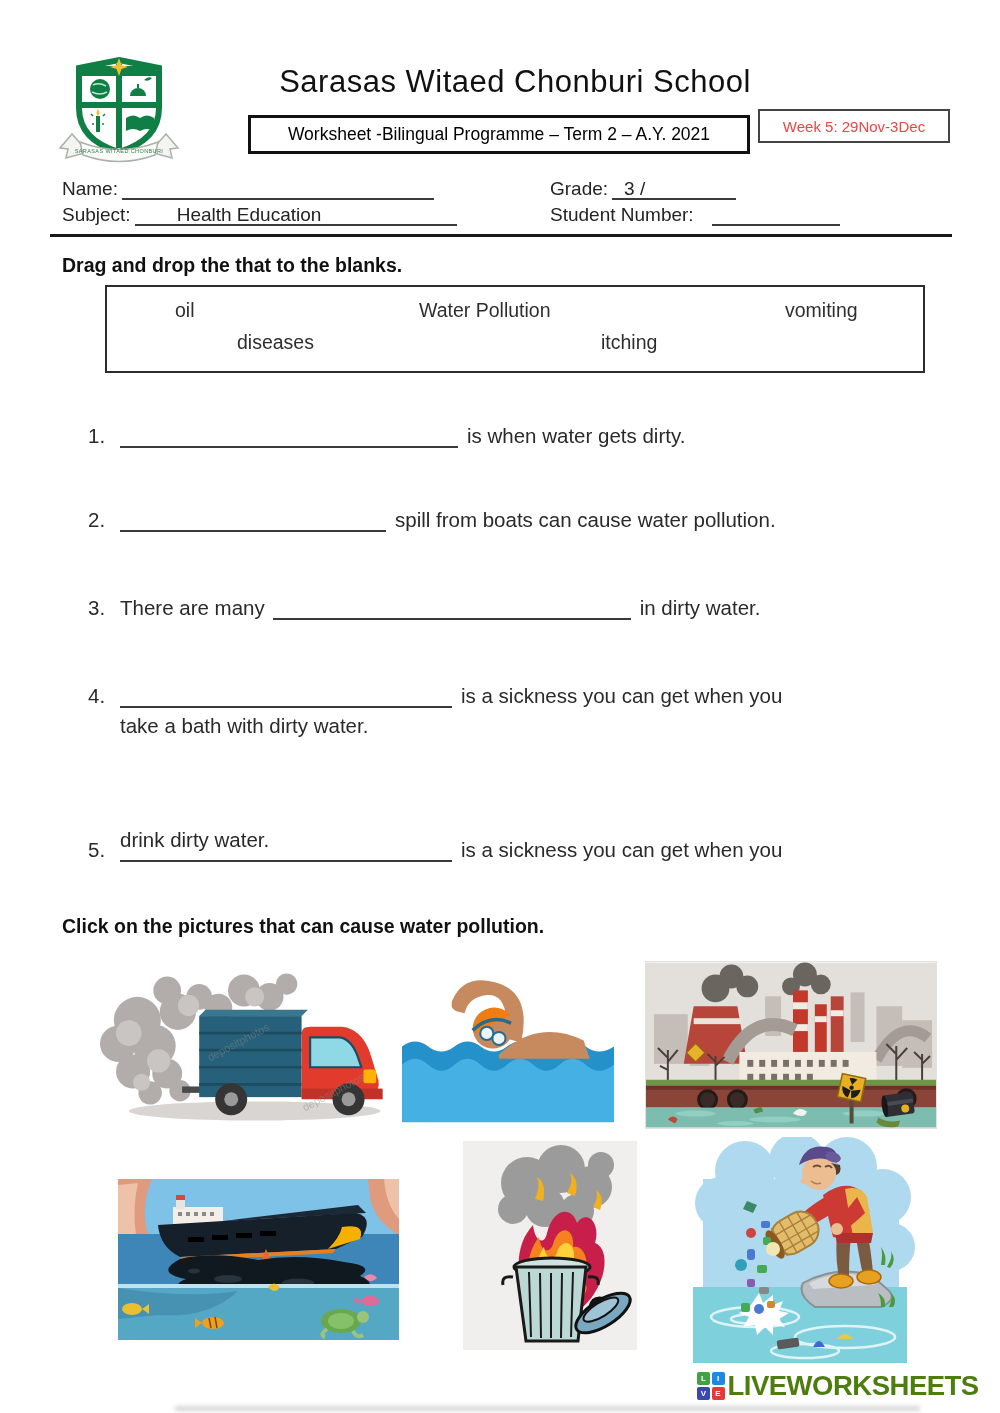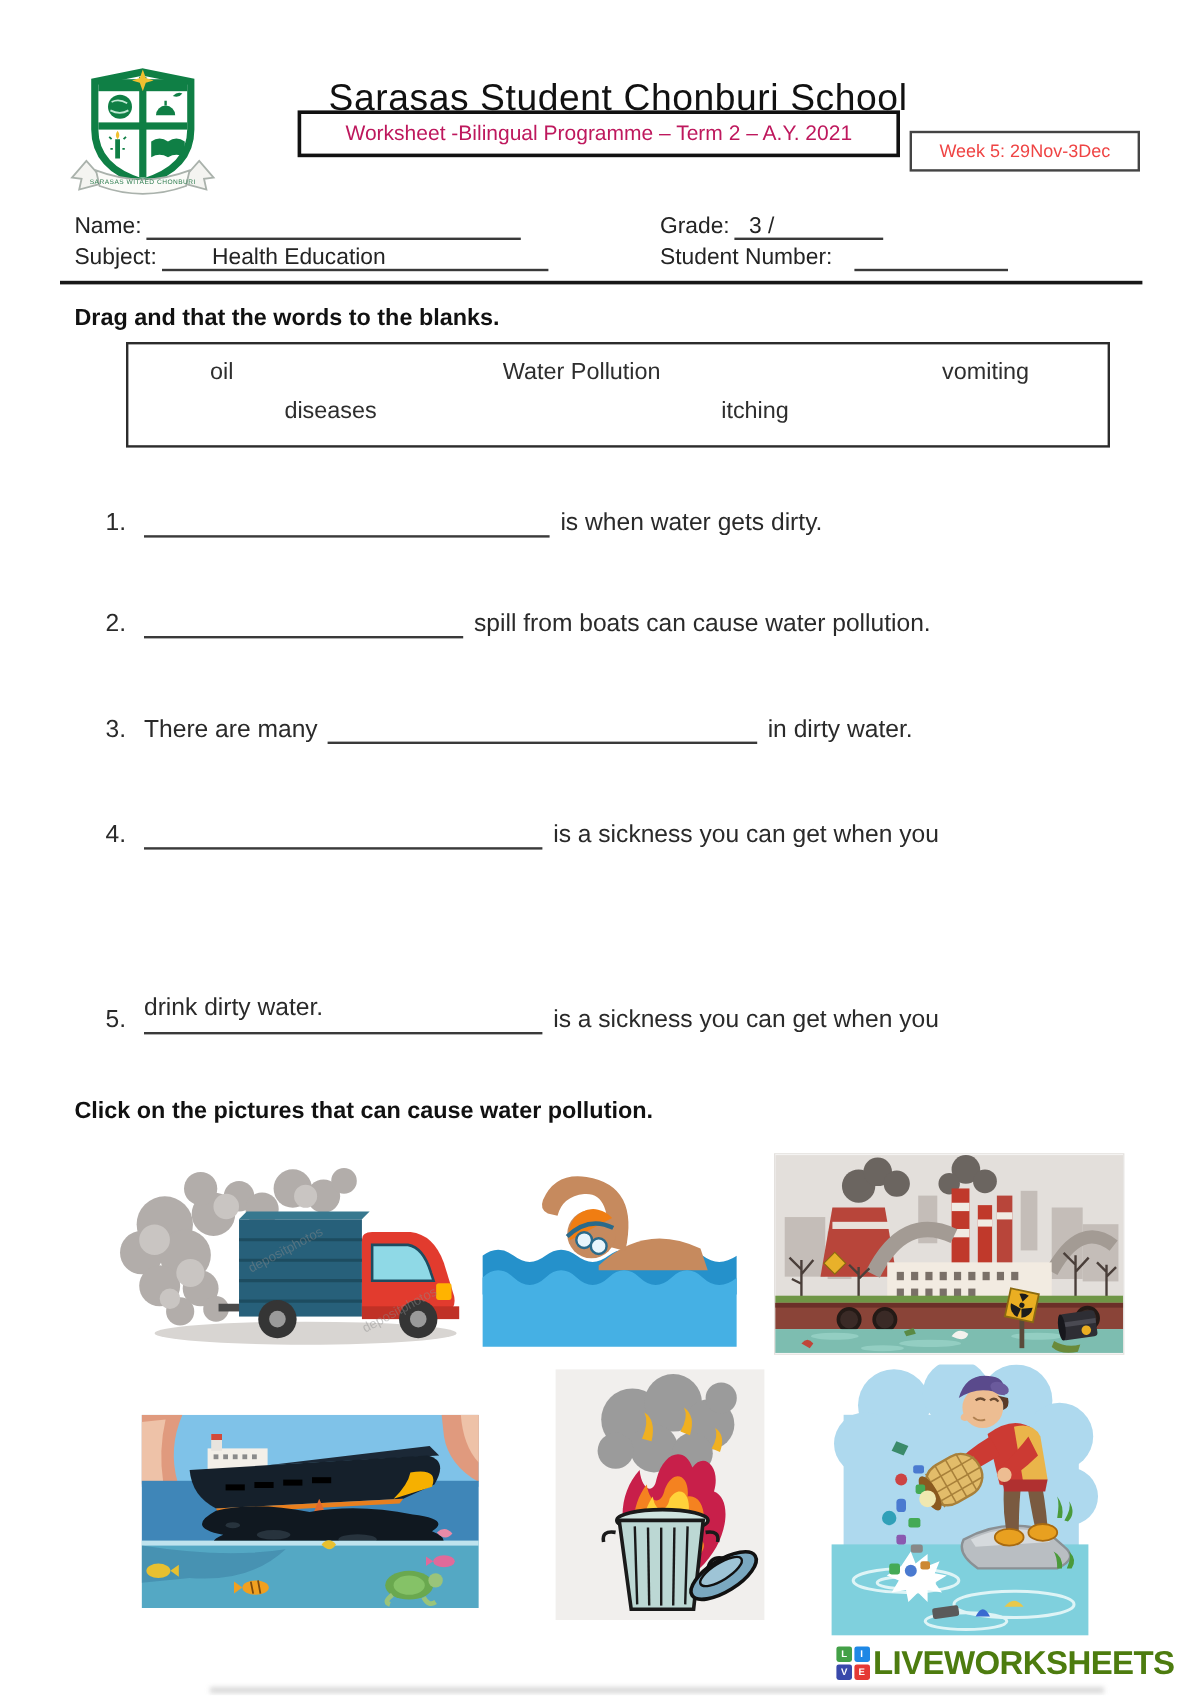--- a/index.html
+++ b/index.html
@@ -9,23 +9,23 @@
     background:#ffffff; overflow:hidden;
     font-family:"Liberation Sans", sans-serif; color:#222;
   }
   
   .logo { position:absolute; left:58px; top:56px; width:122px; height:120px; }
   .school-title {
     position:absolute; left:195px; top:64px; width:640px; text-align:center;
     font-size:31px; color:#111; letter-spacing:0.5px;
   }
   .ws-box {
-    position:absolute; left:248px; top:92px; width:502px; height:39px;
+    position:absolute; left:248px; top:115px; width:502px; height:39px;
     border:3px solid #111; display:flex; align-items:center; justify-content:center;
-    font-size:17.5px; color:#be185d;
+    font-size:17.5px; color:#000000;
   }
   .week-box {
     position:absolute; left:758px; top:109px; width:192px; height:34px;
     border:2px solid #444; display:flex; align-items:center; justify-content:center;
     font-size:15px; color:#ef4444;
   }
   .fieldrow { position:absolute; left:62px; width:890px; font-size:19px; color:#242424; }
   .row-name { top:178px; } .row-subject { top:204px; }
   .flabel { display:inline-block; vertical-align:bottom; }
   .fline {
@@ -110,41 +110,41 @@
     <path d="M86,24 q4,-4 8,-2 q-3,4 -8,2" fill="#0f7f45"></path>
     <path d="M40,60 l0,16" stroke="#0f7f45" stroke-width="4"></path>
     <path d="M40,53 q3,4 0,7 q-3,-3 0,-7" fill="#f0c030"></path>
     <path d="M33,58 l2,2 M47,58 l-2,2 M34,68 l2,0 M46,68 l-2,0" stroke="#0f7f45" stroke-width="1.5"></path>
     <path d="M68,62 q7,-5 14,0 l0,13 q-7,-4 -14,0 Z" fill="#0f7f45"></path>
     <path d="M82,62 q7,-5 14,0 l0,13 q-7,-4 -14,0 Z" fill="#0f7f45"></path>
     <path d="M22,86 Q61,101 100,86 L97,99 Q61,112 25,99 Z" fill="#fbfbf8" stroke="#aab2ac" stroke-width="1.5"></path>
     <text x="61" y="97" text-anchor="middle" font-size="5.5" fill="#2e7d4f" letter-spacing="0.4">SARASAS WITAED CHONBURI</text>
   </svg>
 
-  <div class="school-title">Sarasas Student Chonburi School</div>
+  <div class="school-title">Sarasas Witaed Chonburi School</div>
   <div class="ws-box">Worksheet -Bilingual Programme – Term 2 – A.Y. 2021</div>
   <div class="week-box">Week 5: 29Nov-3Dec</div>
 
   <div class="fieldrow row-name">
     <span class="flabel">Name:</span><span class="fline name-line"></span>
     <span class="right-col">
       <span class="flabel">Grade:</span><span class="fline grade-line">3 /</span>
     </span>
   </div>
 
   <div class="fieldrow row-subject">
     <span class="flabel">Subject:</span><span class="fline subject-line">Health Education</span>
     <span class="right-col">
       <span class="flabel">Student Number:</span><span class="fline student-line"></span>
     </span>
   </div>
 
   <div class="divider"></div>
 
-  <div class="instr instr-drag">Drag and that the words to the blanks.</div>
+  <div class="instr instr-drag">Drag and drop the that to the blanks.</div>
 
   <div class="wordbank">
     <span class="word w0">oil</span>
     <span class="word w1">Water Pollution</span>
     <span class="word w2">vomiting</span>
     <span class="word w3">diseases</span>
     <span class="word w4">itching</span>
   </div>
 
   <div class="q q1">
@@ -152,20 +152,21 @@
   </div>
   <div class="q q2">
     <span class="qnum">2.</span><span class="blank b2"></span><span>spill from boats can cause water pollution.</span>
   </div>
   <div class="q q3">
     <span class="qnum">3.</span><span>There are many</span><span class="blank b3"></span><span>in dirty water.</span>
   </div>
   <div class="q q4">
     <span class="qnum">4.</span><span class="blank b4"></span><span>is a sickness you can get when you</span>
   </div>
+  <div class="qline2 l4">take a bath with dirty water.</div>
   <div class="q q5">
     <span class="qnum">5.</span><span class="blank b5"></span><span>is a sickness you can get when you</span>
   </div>
   <div class="qline2 l5">drink dirty water.</div>
 
   <div class="instr instr-click">Click on the pictures that can cause water pollution.</div>
 
   <div class="pic pic-truck">
     <svg viewBox="0 0 300 150">
       <ellipse cx="160" cy="135" rx="118" ry="9" fill="#d8d5d2"></ellipse>

